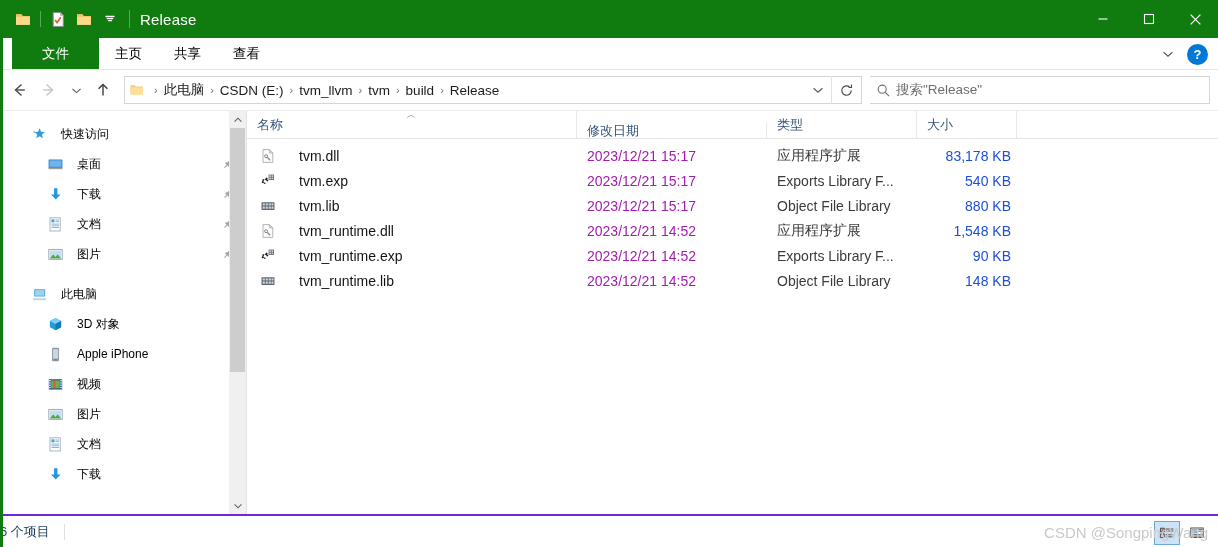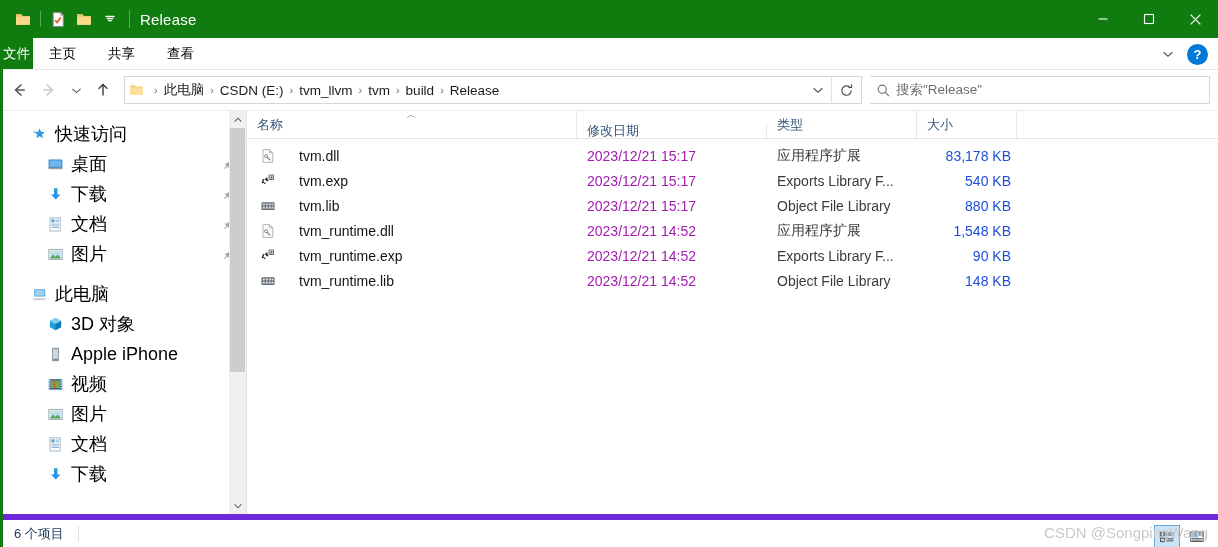--- a/index.html
+++ b/index.html
@@ -30,21 +30,21 @@
 
   
   .menubar {
     height: 32px; flex: 0 0 32px; background: #ffffff; display: flex; align-items: stretch;
     position: relative; border-bottom: 1px solid #e5e5e5;
   }
   .tab {
     display:flex; align-items:center; padding: 16px 16px; font-size: 13.5px; color:#000000;
     font-family: "Liberation Sans", sans-serif;
   }
-  .tab.file { background:#107c10; color:#fff; padding: 0 3px; }
+  .tab.file { background:#107c10; color:#fff; padding: 0 30px; margin-left: 12px; }
   .ribbon-right { position:absolute; right:6px; top:0; height:32px; display:flex; align-items:center; gap:6px; }
   .chev-ribbon { width:26px; height:26px; display:flex; align-items:center; justify-content:center; }
   .help-btn { width:21px; height:21px; border-radius:50%; background:#0078d7; color:#fff; font-size:13px;
     display:flex; align-items:center; justify-content:center; font-weight:bold; margin-right:4px;}
 
   
   .addressrow {
     height: 40px; flex: 0 0 40px; display: flex; align-items: center; background:#fff;
     padding: 0 8px 0 4px; gap: 0px;
   }
@@ -74,22 +74,22 @@
   .search-ph { font-size:13.5px; color:#6d6d6d; font-family:"Liberation Sans", sans-serif; }
 
   
   .body { flex: 1 1 auto; display: flex; min-height:0; border-top:1px solid #ececec; }
 
   
   .sidebar {
     width: 246px; flex: 0 0 246px; background:#fff; padding-top: 8px; overflow:hidden; position:relative;
   }
   .navitem {
-    height: 30px; display:flex; align-items:center; font-size:18px; color:#000;
-    padding-right:10px; position:relative; font-family:"Liberation Sans", sans-serif;
+    height: 30px; display:flex; align-items:center; font-size:12px; color:#000;
+    padding-right:10px; position:relative; font-family:"Liberation Sans", sans-serif;gap:6px;
   }
   .navitem .ico { width:18px; height:18px; margin-right:7px; flex:0 0 18px; display:flex; align-items:center; justify-content:center; }
   .navitem .pin { position:absolute; right:10px; }
   .lvl0 { padding-left: 30px; }
   .lvl1 { padding-left: 46px; }
 
   .sb-scroll {
     position:absolute; right:0; top:0; width:17px; height:100%;
     background:#f0f0f0; display:flex; flex-direction:column; align-items:center;
   }
@@ -117,22 +117,22 @@
   .row { height:25px; display:flex; align-items:center; font-size:14px; color:#141414; font-family:"Liberation Sans", sans-serif; }
   .cell { display:flex; align-items:center; padding-left:10px; white-space:nowrap; overflow:hidden; }
   .cell.c-name { flex:0 0 330px; padding-left:12px; gap:22px; }
   .cell.c-date { flex:0 0 190px; color:#a21caf; }
   .cell.c-type { flex:0 0 150px; color:#3b3b3b; }
   .cell.c-size { flex:0 0 100px; color:#1d4ed8; justify-content:flex-end; padding-right:6px; padding-left:0; }
   .fileicon { width:18px; height:18px; flex:0 0 18px; display:flex; align-items:center; justify-content:center; }
 
   
   .statusbar {
-    height: 33px; flex: 0 0 33px; border-top:6px solid #6d28d9; display:flex; align-items:center;
-    padding-left:14px; position:relative; background:#fff;
+    height: 33px; flex: 0 0 33px; border-top:2px solid #6d28d9; display:flex; align-items:center;
+    padding-left:0; position:relative; background:#fff;
   }
   .status-text { font-size:13px; color:#1b3a5c; font-family:"Liberation Sans", sans-serif; }
   .status-sep { width:1px; height:16px; background:#e0e0e0; margin-left:14px; }
   .viewbtns { position:absolute; right:8px; top:0; height:33px; display:flex; align-items:center; gap:4px; }
   .viewbtn { width:26px; height:24px; display:flex; align-items:center; justify-content:center; }
   .viewbtn.active { background:#cce3f5; border:1px solid #6ba7d8; }
 
   .watermark {
     position:absolute; right:10px; bottom:6px; font-size:15px; color:#c9c9c9;
     font-family:"Liberation Sans", sans-serif; pointer-events:none; white-space:nowrap;

